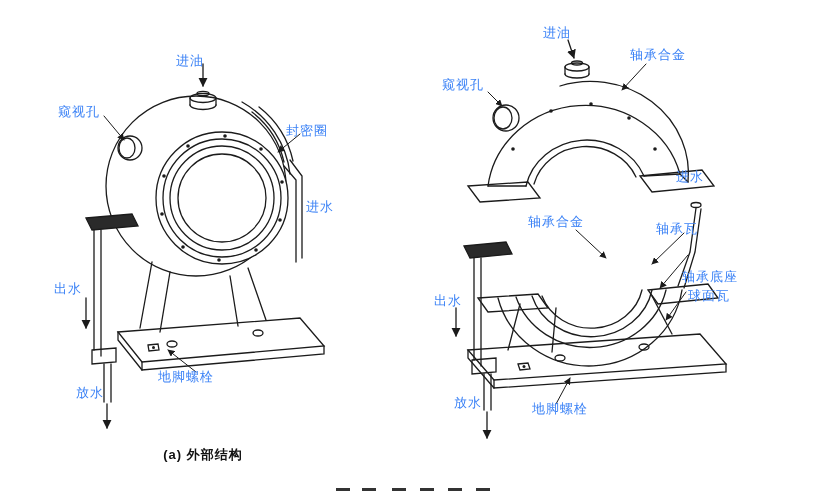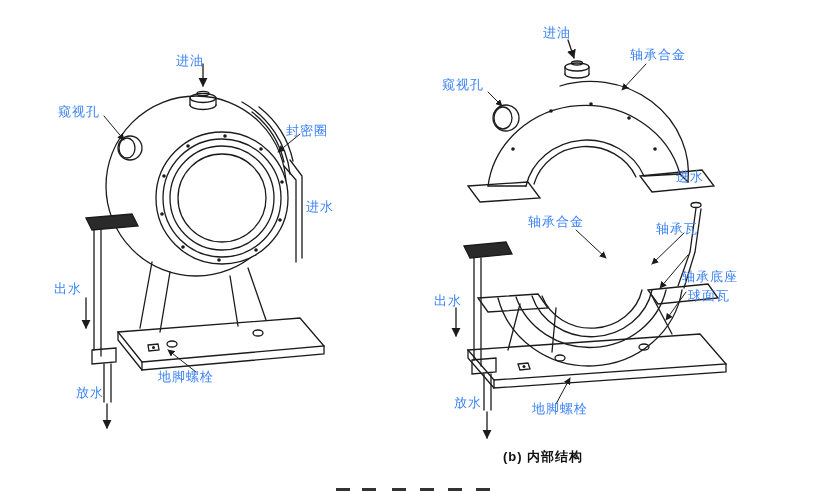--- a/index.html
+++ b/index.html
@@ -211,27 +211,27 @@
     </g>
   </svg>
 
   <div class="lbl" style="left:176px;top:54px;">进油</div>
   <div class="lbl" style="left:58px;top:105px;">窥视孔</div>
   <div class="lbl" style="left:286px;top:124px;">封密圈</div>
   <div class="lbl" style="left:306px;top:200px;">进水</div>
   <div class="lbl" style="left:54px;top:282px;">出水</div>
   <div class="lbl" style="left:76px;top:386px;">放水</div>
   <div class="lbl" style="left:158px;top:370px;">地脚螺栓</div>
+  <div class="caption" style="left:118px;top:446px;">(a) 外部结构</div>
 
   <div class="lbl" style="left:543px;top:26px;">进油</div>
   <div class="lbl" style="left:630px;top:48px;">轴承合金</div>
   <div class="lbl" style="left:442px;top:78px;">窥视孔</div>
   <div class="lbl" style="left:676px;top:170px;">进水</div>
   <div class="lbl" style="left:528px;top:216px;font-family:Liberation Mono, monospace;">轴承合金</div>
   <div class="lbl" style="left:656px;top:222px;">轴承瓦</div>
   <div class="lbl" style="left:688px;top:253px;margin-top:36px;">球面瓦</div>
   <div class="lbl" style="left:682px;top:270px;">轴承底座</div>
   <div class="lbl" style="left:434px;top:294px;">出水</div>
   <div class="lbl" style="left:454px;top:396px;">放水</div>
   <div class="lbl" style="left:532px;top:402px;">地脚螺栓</div>
-  <div class="caption" style="left:458px;top:448px;">(b) 内部结构</div>
 
 </div>
 
 </body></html>

